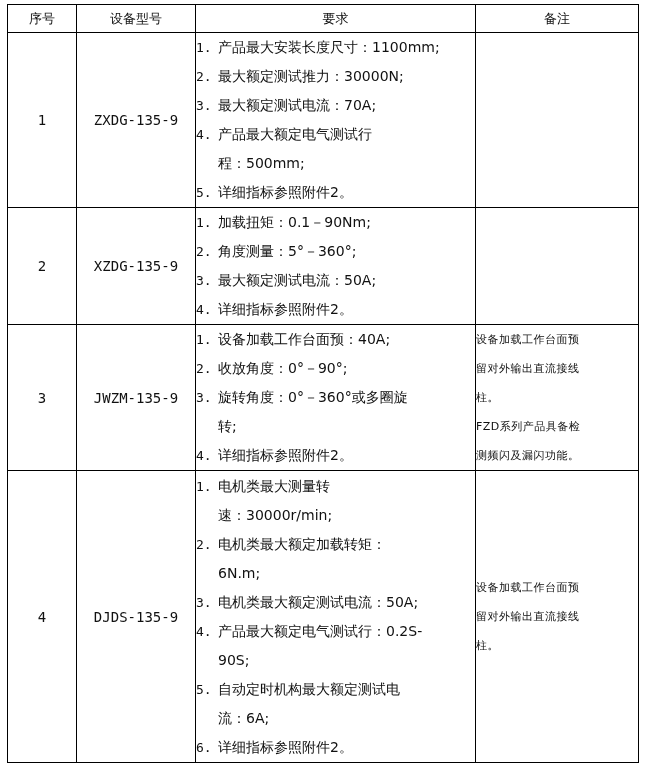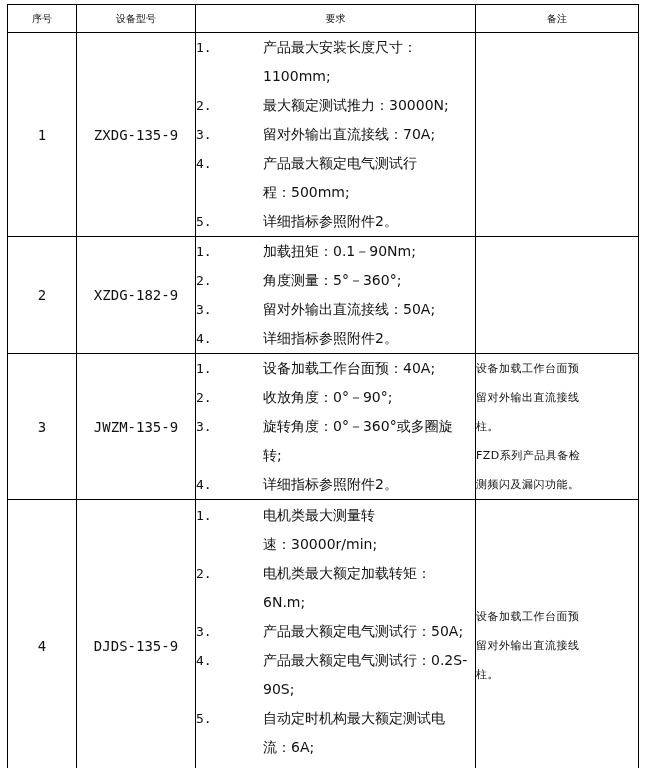--- a/index.html
+++ b/index.html
@@ -26,21 +26,21 @@
     table.spec td, table.spec th {
       border: 1.5px solid #000000;
       padding: 0;
       font-weight: normal;
       font-size: 14px;
       vertical-align: middle;
     }
     table.spec th {
       height: 27px;
       text-align: center;
-      font-size: 10px;
+      font-size: 13px;
     }
     col.c-no { width: 69px; }
     col.c-model { width: 119px; }
     col.c-req { width: 280px; }
     col.c-note { width: 163px; }
 
     td.no, td.model {
       text-align: center;
       font-family: "DejaVu Sans Mono", "Liberation Mono", monospace;
       font-size: 13px;
@@ -64,21 +64,20 @@
       font-size: 14px;
     }
     .req-num {
       flex: 0 0 22px;
       font-family: "DejaVu Sans Mono", "Liberation Mono", monospace;
       font-size: 13px;
     }
     .req-text {
       flex: 1 1 auto;
       white-space: pre-line;
-      margin-left: 45px;
     }
     .note-text {
       line-height: 29px;
       font-size: 11px;
       white-space: pre-line;
       letter-spacing: 0.5px;
     }
     tr.r-head { height: 28px; }
     tr.r1 { height: 175px; }
     tr.r2 { height: 117px; }
@@ -113,54 +112,54 @@
           <li class="req-item">
               <span class="req-num">1.</span>
               <span class="req-text">产品最大安装长度尺寸：1100mm;</span>
             </li>
           <li class="req-item">
               <span class="req-num">2.</span>
               <span class="req-text">最大额定测试推力：30000N;</span>
             </li>
           <li class="req-item">
               <span class="req-num">3.</span>
-              <span class="req-text">留对外输出直流接线：70A;</span>
+              <span class="req-text">最大额定测试电流：70A;</span>
             </li>
           <li class="req-item">
               <span class="req-num">4.</span>
               <span class="req-text">产品最大额定电气测试行
 程：500mm;</span>
             </li>
           <li class="req-item">
               <span class="req-num">5.</span>
               <span class="req-text">详细指标参照附件2。</span>
             </li>
         </ul>
       </td>
       <td class="note">
           <div class="note-text"></div>
         </td>
     </tr>
 
     <tr class="r2">
       <td class="no">2</td>
-      <td class="model">XZDG-182-9</td>
+      <td class="model">XZDG-135-9</td>
       <td class="req">
         <ul class="req-list">
           <li class="req-item">
               <span class="req-num">1.</span>
               <span class="req-text">加载扭矩：0.1－90Nm;</span>
             </li>
           <li class="req-item">
               <span class="req-num">2.</span>
               <span class="req-text">角度测量：5°－360°;</span>
             </li>
           <li class="req-item">
               <span class="req-num">3.</span>
-              <span class="req-text">留对外输出直流接线：50A;</span>
+              <span class="req-text">最大额定测试电流：50A;</span>
             </li>
           <li class="req-item">
               <span class="req-num">4.</span>
               <span class="req-text">详细指标参照附件2。</span>
             </li>
         </ul>
       </td>
       <td class="note">
           <div class="note-text"></div>
         </td>
@@ -209,21 +208,21 @@
               <span class="req-text">电机类最大测量转
 速：30000r/min;</span>
             </li>
           <li class="req-item">
               <span class="req-num">2.</span>
               <span class="req-text">电机类最大额定加载转矩：
 6N.m;</span>
             </li>
           <li class="req-item">
               <span class="req-num">3.</span>
-              <span class="req-text">产品最大额定电气测试行：50A;</span>
+              <span class="req-text">电机类最大额定测试电流：50A;</span>
             </li>
           <li class="req-item">
               <span class="req-num">4.</span>
               <span class="req-text">产品最大额定电气测试行：0.2S-
 90S;</span>
             </li>
           <li class="req-item">
               <span class="req-num">5.</span>
               <span class="req-text">自动定时机构最大额定测试电
 流：6A;</span>

